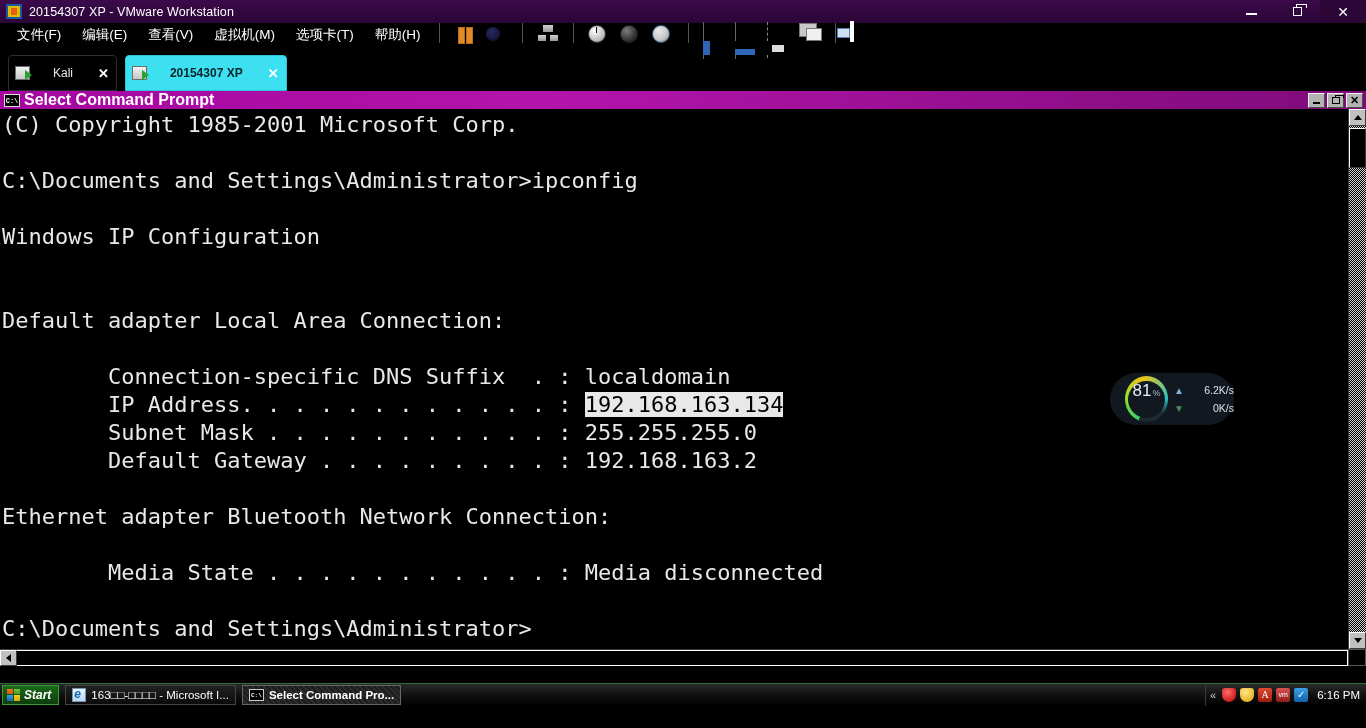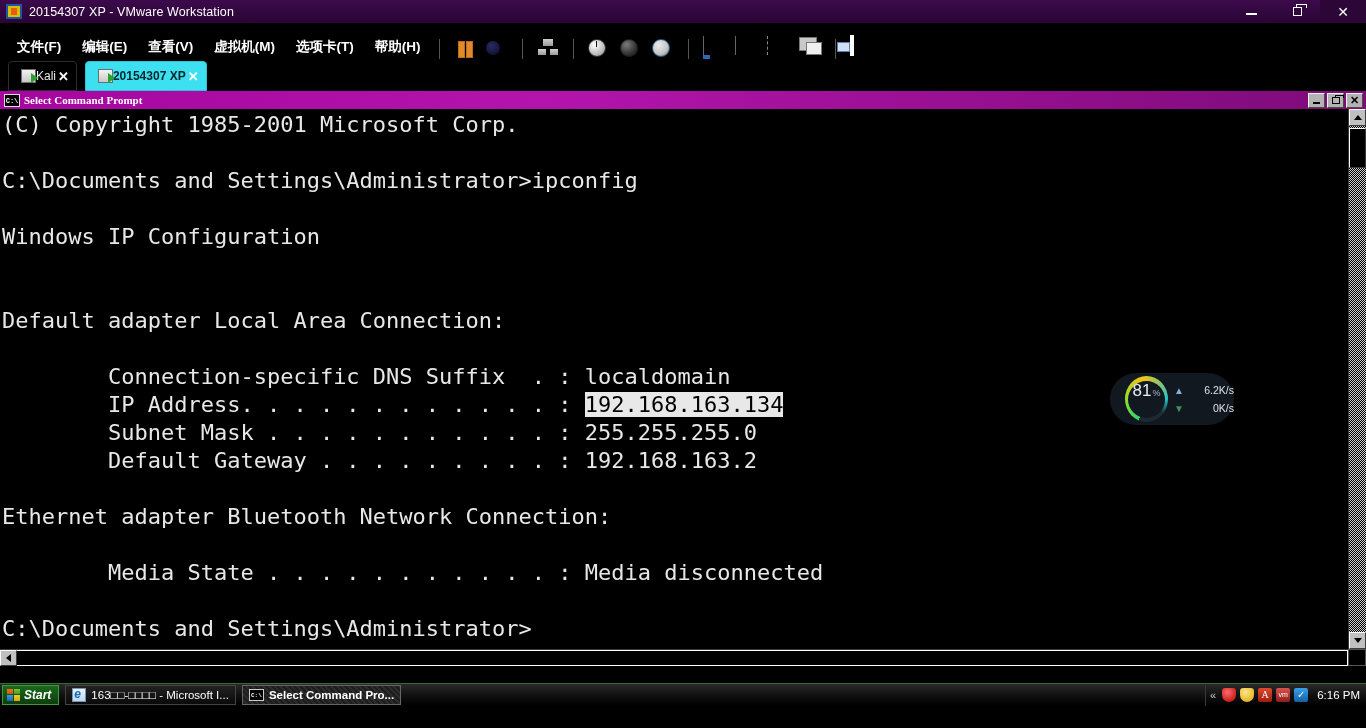--- a/index.html
+++ b/index.html
@@ -43,21 +43,21 @@
   }
   .wb .glyph-max::after {
     content: ""; position: absolute; left: 2px; top: -4px; width: 9px; height: 3px;
     border: 1.5px solid #fff; border-bottom: none;
   }
   .wb .glyph-close { font-size: 14px; line-height: 14px; color: #fff; }
 
   
   .vm-menubar {
     position: absolute; left: 0; top: 23px; width: 1366px; height: 36px;
-    background: #000; display: flex; align-items: flex-end; font-weight: bold;
+    background: #000; display: flex; align-items: flex-start;
   }
   .menu-item {
     color: #ffffff; font-size: 13.5px; padding: 3px 9px; margin-left: 3px;
     font-family: "Liberation Sans", sans-serif; white-space: nowrap;
   }
   .menu-item:first-child { margin-left: 8px; }
   .mb-sep { width: 1px; height: 20px; background: #555; margin: 0 9px; }
   .tb-icon {
     width: 22px; height: 22px; margin: 0 5px; position: relative; display: inline-block;
   }
@@ -114,22 +114,22 @@
     content:""; position:absolute; right:2px; bottom:2px; width:11px; height:8px;
     background:#cfe0f5; border:1px solid #5a7fae;
   }
 
   
   .tabstrip {
     position: absolute; left: 0; top: 59px; width: 1366px; height: 32px; background: #000;
     display: flex; align-items: flex-end;
   }
   .tab {
-    height: 30px; display: flex; align-items: center; gap: 0;
-    padding: 0 7px 0 12px; margin-left: 8px; font-size: 12px;
+    height: 36px; display: flex; align-items: center; gap: 23px;
+    padding: 0 7px 0 6px; margin-left: 8px; font-size: 12px;
     border-top-left-radius: 4px; border-top-right-radius: 4px;
   }
   .tab.inactive { background: #000; color: #e9e9e9; border: 1px solid #2d2d2d; }
   .tab.active   { background: #3ce0f0; color: #05252c; font-weight: bold; border: 1px solid #2fc3d4; }
   .tab-ico {
     width: 15px; height: 14px; background: linear-gradient(#f2f2f2,#c8c8c8);
     border: 1px solid #6c6c6c; position: relative;
   }
   .tab-ico::after {
     content: ""; position: absolute; right: -3px; bottom: -1px; width: 0; height: 0;
@@ -151,22 +151,22 @@
     background: linear-gradient(to right, #a5069f 0%, #b314ac 40%, #7e0b79 100%);
     display: flex; align-items: center;
   }
   .cmd-title-ico {
     width: 16px; height: 13px; margin: 0 4px 0 4px;
     background: #000; border: 1px solid #dcdcdc;
     color: #ffffff; font-size: 7px; line-height: 12px; text-align: center;
     font-family: "Liberation Mono", monospace; font-weight: bold;
   }
   .cmd-title-text {
-    color: #ffffff; font-size: 11px; font-weight: bold;
-    font-family: Liberation Serif, serif;
+    color: #ffffff; font-size: 16px; font-weight: bold;
+    font-family: Liberation Sans, sans-serif;
   }
   .cmd-btns { margin-left: auto; display: flex; gap: 2px; padding-right: 3px; }
   .cmd-btn {
     width: 17px; height: 15px; background: #b3b3b3;
     border: 1px solid #f2f2f2; border-right-color: #4a4a4a; border-bottom-color: #4a4a4a;
     display: flex; align-items: center; justify-content: center;
     font-size: 10px; color: #000; font-family: "Liberation Sans", sans-serif;
   }
   .cmd-btn .bmin { width: 7px; height: 2px; background:#000; margin-top:5px; }
   .cmd-btn .bmax { width: 8px; height: 7px; border: 1.5px solid #000; position:relative; }

